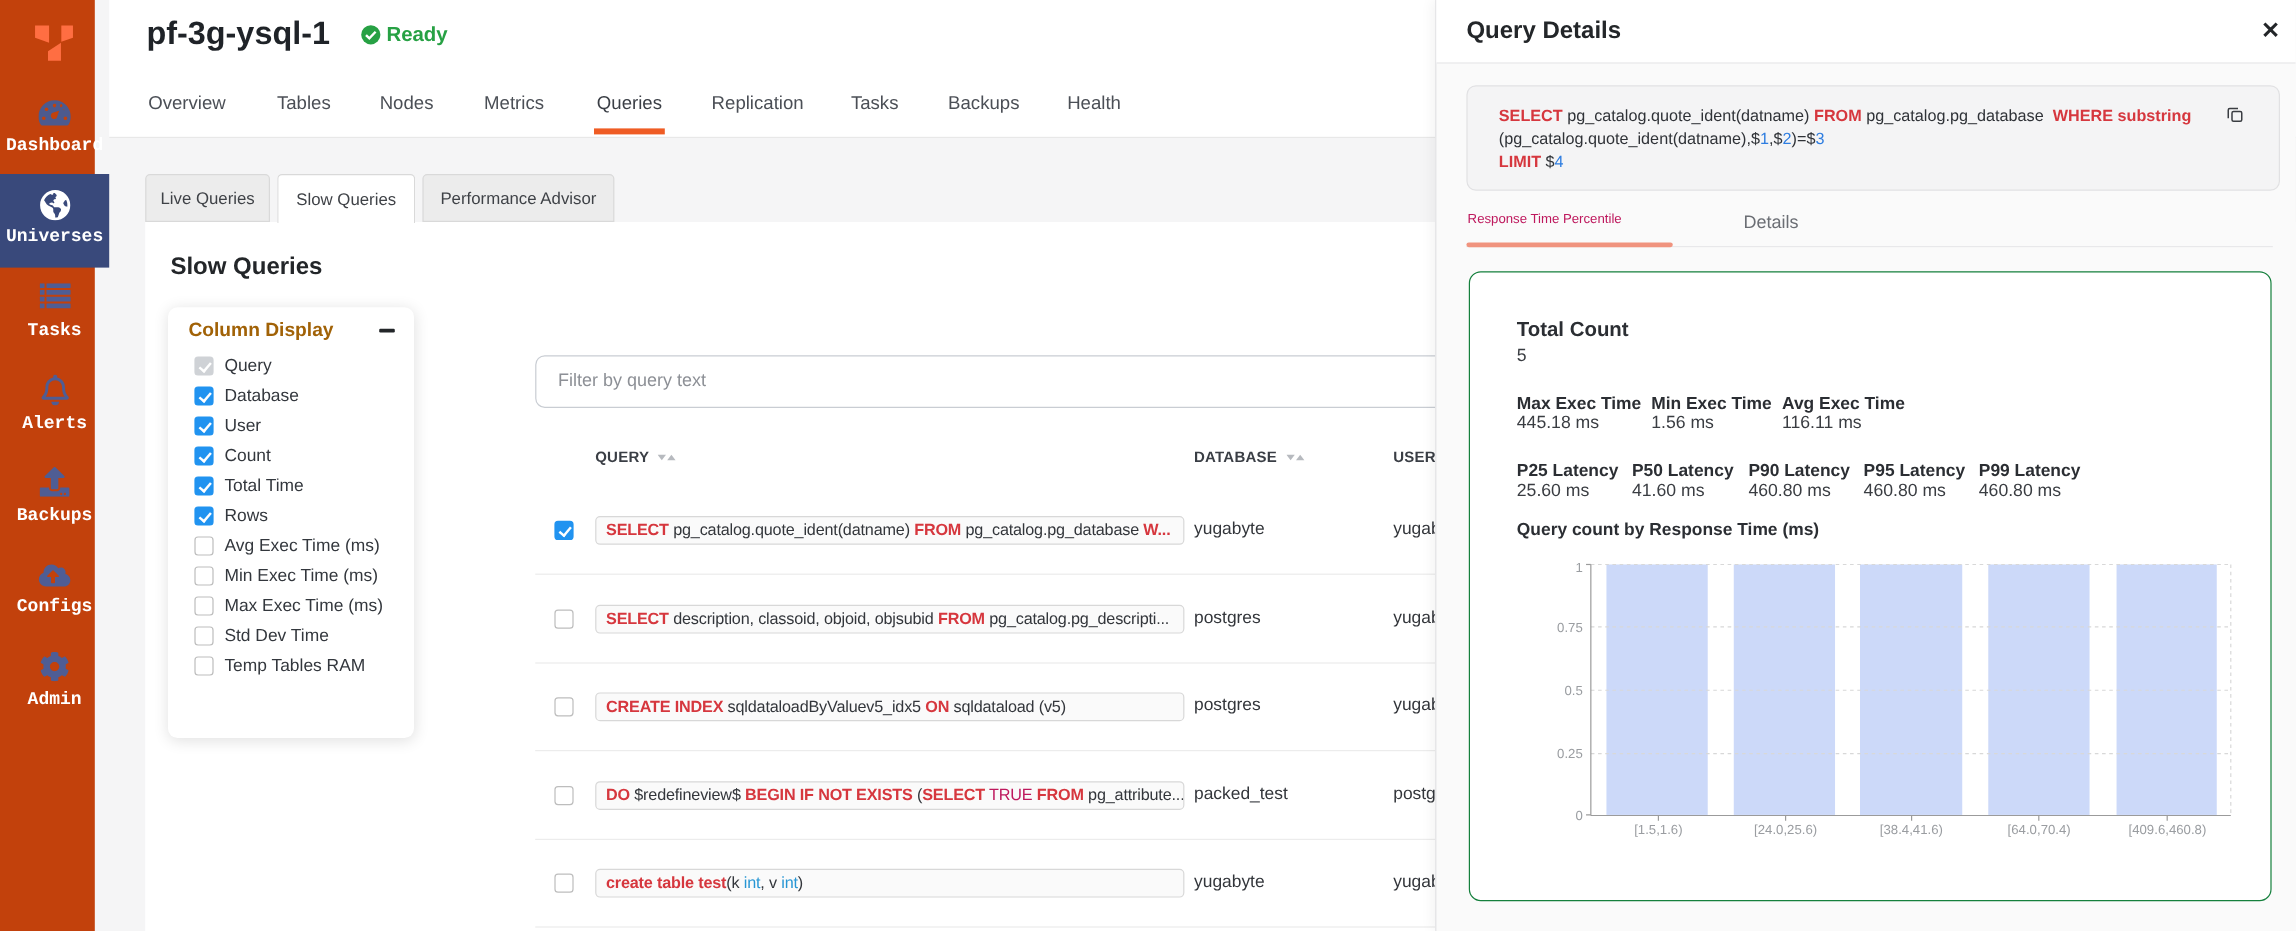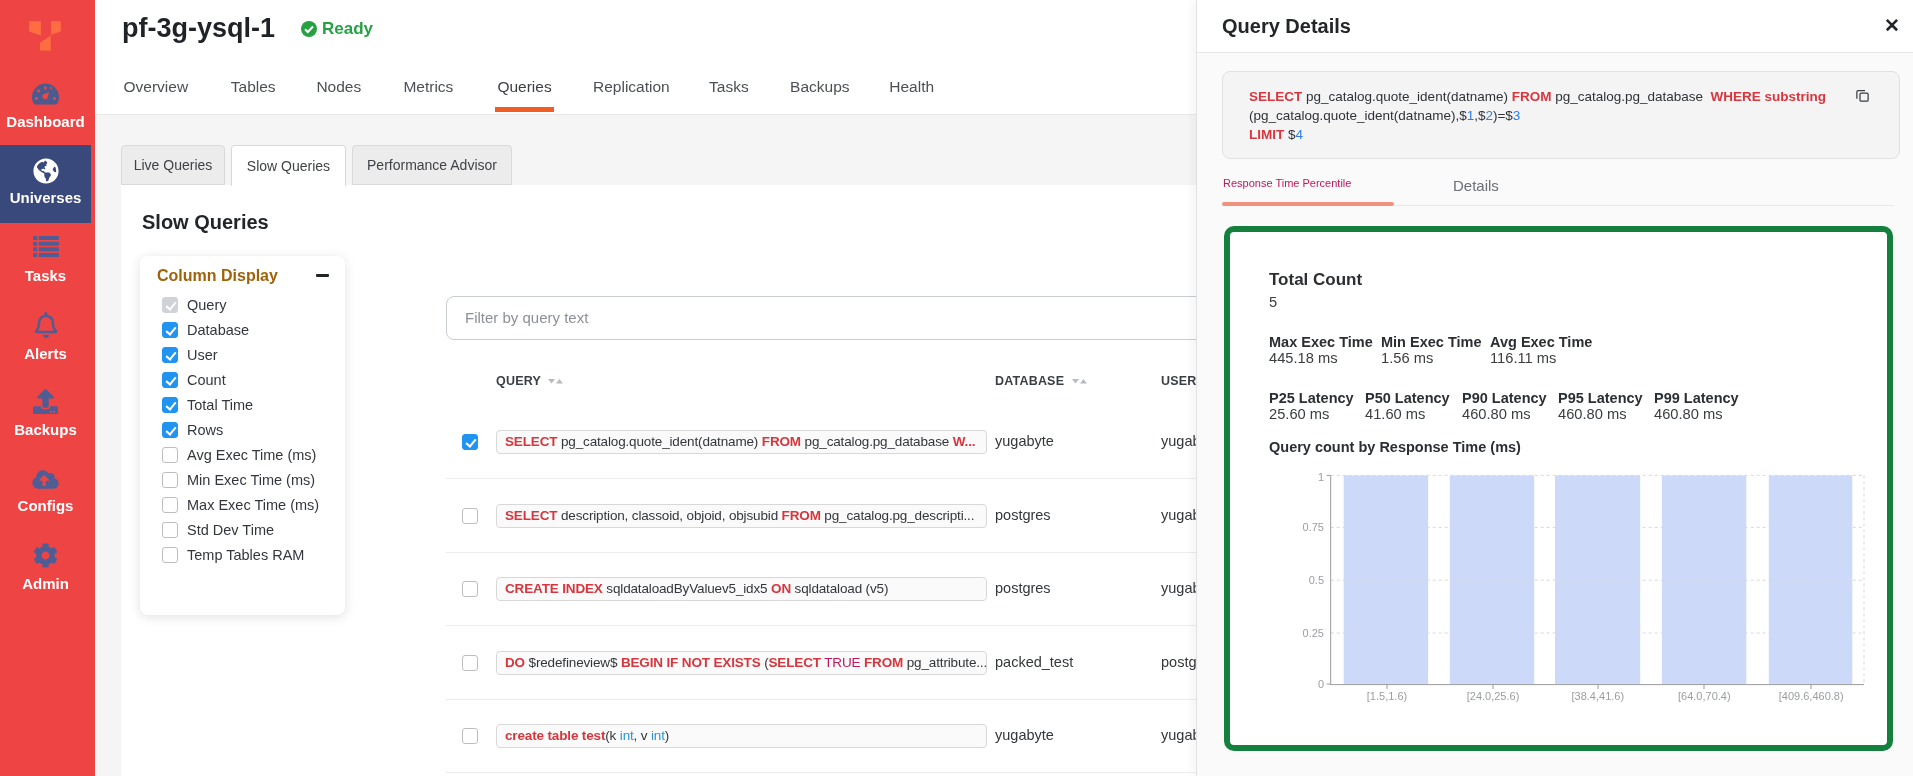--- a/index.html
+++ b/index.html
@@ -1,20 +1,20 @@
 <!DOCTYPE html>
 <html><head>
 <meta charset="utf-8">
 <style>
 * { margin:0; padding:0; box-sizing:border-box; }
 html,body { width:1913px; height:776px; overflow:hidden; font-family:"Liberation Sans", sans-serif; background:#f5f5f6; }
 .abs { position:absolute; }
 
 
-#sidebar { position:absolute; left:0; top:0; width:95px; height:776px; background:#ef4444; z-index:50; }
+#sidebar { position:absolute; left:0; top:0; width:79px; height:776px; background:#c2410c; z-index:50;font-family:Liberation Mono, monospace; }
 .nav-item { position:absolute; left:0; width:91px; display:flex; flex-direction:column; align-items:center; }
 .nav-item .lbl { color:#fff; font-weight:bold; font-size:15px; margin-top:7px; }
 .nav-sel { position:absolute; left:0; top:145px; width:91px; height:78px; background:#39497b; }
 
 
 #topbar { position:absolute; left:91px; top:0; width:1822px; height:115px; background:#fff; border-bottom:1px solid #e8e8e8; z-index:5; }
 #title { position:absolute; left:31px; top:13px; font-size:27px; font-weight:bold; color:#1f2328; }
 #ready { position:absolute; left:209px; top:19px; color:#27a144; font-weight:bold; font-size:17px; display:flex; align-items:center; gap:4px; }
 .topnav a { display:block; position:absolute; top:78px; font-size:15.5px; color:#4b4f56; text-decoration:none; }
 .topnav a.active { color:#3a3e45; }
@@ -56,21 +56,21 @@
 #panel { position:absolute; left:1196px; top:0; width:717px; height:776px; background:#fafafa; border-left:1px solid #e2e2e4; box-shadow:-3px 0 10px rgba(0,0,0,0.05); z-index:60; }
 #panel header { position:absolute; left:0; top:0; width:100%; height:53px; background:#fff; border-bottom:1px solid #e6e6e8; }
 #panel header h1 { position:absolute; left:25px; top:15px; font-size:20px; color:#232629; }
 #pclose { position:absolute; right:13px; top:14px; font-size:19px; color:#232629; font-weight:bold; }
 #sqlbox { position:absolute; left:25px; top:71px; width:678px; height:88px; background:#f4f4f5; border:1px solid #e1e1e3; border-radius:8px; font-size:13.5px; color:#2f3237; line-height:19px; padding:15px 40px 0 26px; }
 #copyic { position:absolute; right:43px; top:88px; }
 .ptab1 { position:absolute; left:26px; top:177px; font-size:11px; font-weight:normal; color:#be185d; }
 .ptab2 { position:absolute; left:256px; top:177px; font-size:15px; color:#6b6e74; }
 #ptabline { position:absolute; left:25px; top:205px; width:672px; height:1px; background:#e8e8ea; }
 #ptabsel { position:absolute; left:25px; top:202px; width:172px; height:4px; background:#f0937e; border-radius:2px; }
-#pcard { position:absolute; left:27px; top:226px; width:669px; height:525px; background:#fff; border:6px solid #15803d; border-radius:10px; }
+#pcard { position:absolute; left:27px; top:226px; width:669px; height:525px; background:#fff; border:1px solid #15803d; border-radius:10px; }
 .statlbl { position:absolute; font-size:14.5px; font-weight:bold; color:#2b2e33; }
 .statval { position:absolute; font-size:14.7px; color:#3a3d42; }
 </style>
 </head>
 <body>
 
 <div id="topbar">
   <div id="title">pf-3g-ysql-1</div>
   <div id="ready">
     <svg width="18" height="18" viewBox="0 0 18 18">

